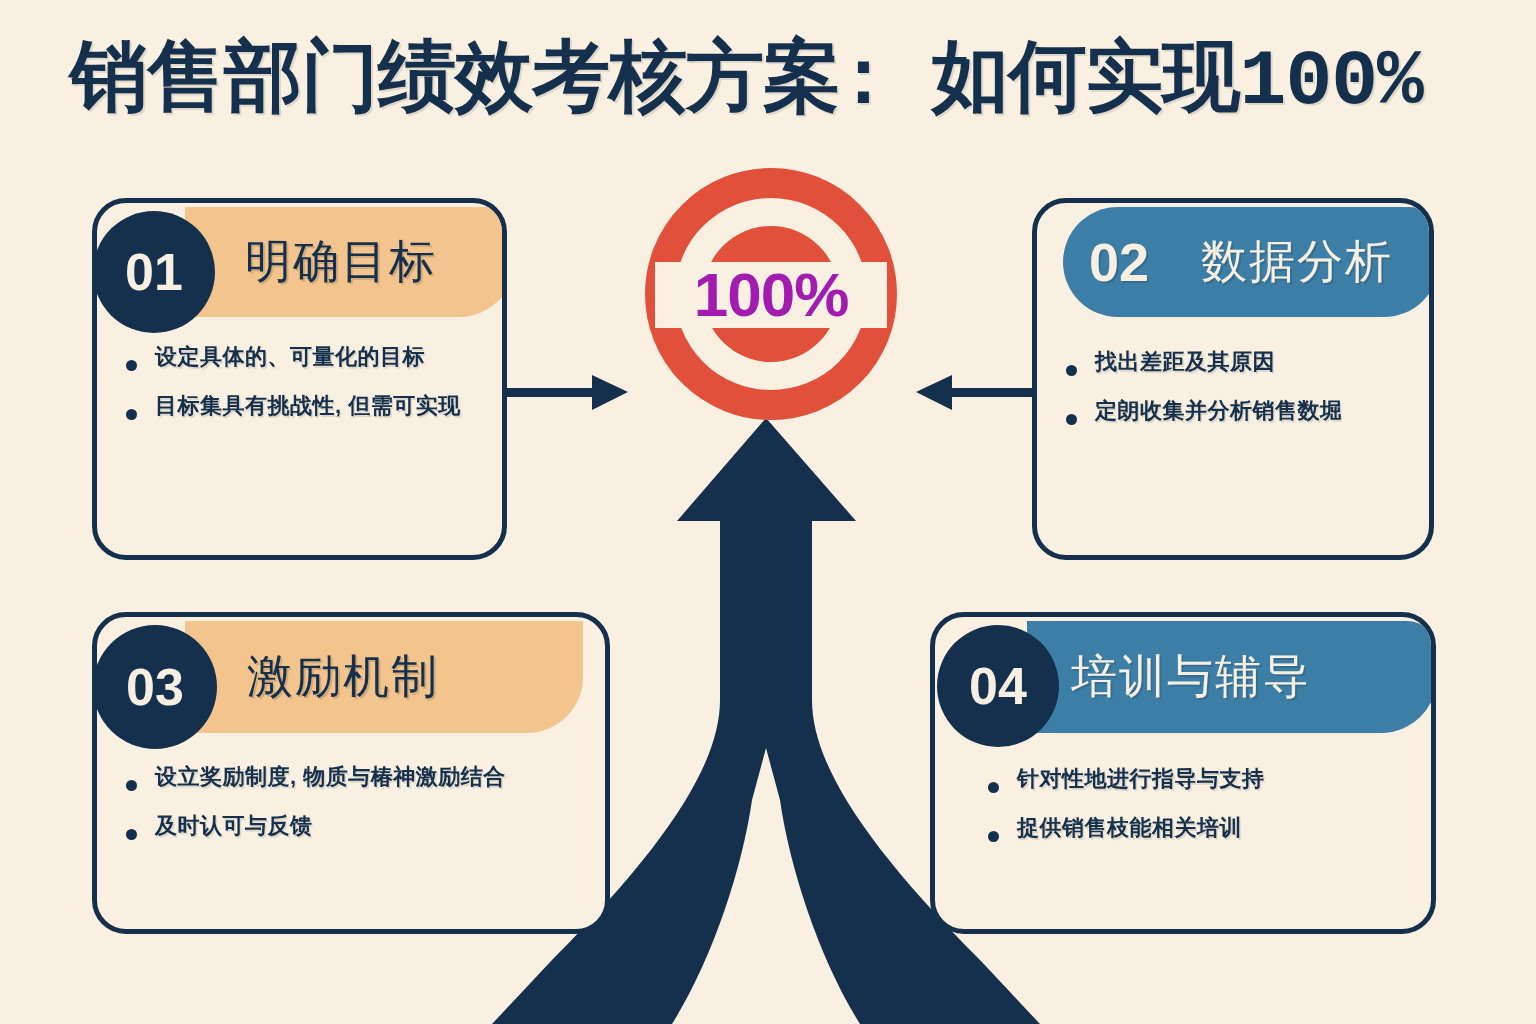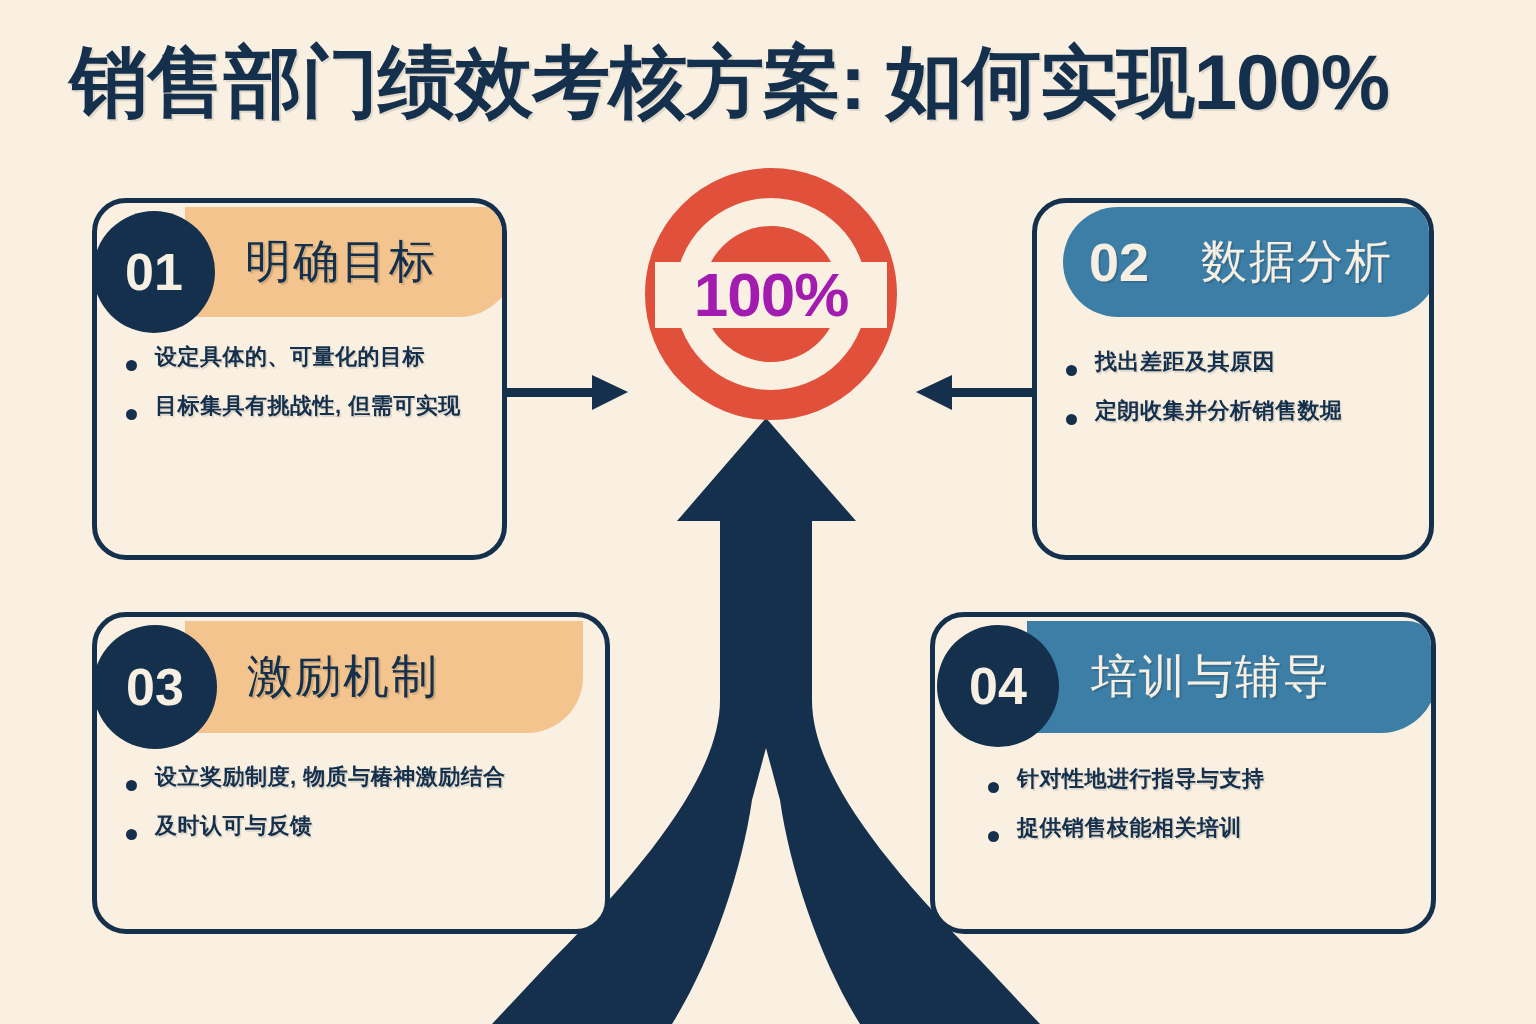--- a/index.html
+++ b/index.html
@@ -28,20 +28,21 @@
     top: 28px;
     width: 1420px;
     height: 108px;
     color: #14304d;
     font-size: 78px;
     font-weight: 700;
     letter-spacing: -1px;
     line-height: 108px;
     white-space: nowrap;
     text-shadow: 2px 2px 0 rgba(0,0,0,0.10);
+    font-family: Liberation Mono, monospace;
   }
 
   
   #arrow-layer {
     position: absolute;
     left: 0; top: 0;
     width: 1536px; height: 1024px;
     z-index: 1;
   }
 
@@ -179,21 +180,21 @@
 
   #card-03 { left: 92px;  top: 612px; width: 518px;  height: 322px; }
   #card-03 .card-head { left: 88px; width: 398px; top: 4px; height: 112px; }
   #card-03 .card-head .head-title { margin-left: 62px; }
   #card-03 .num-badge { left: -4px; top: 8px; width: 124px; height: 124px; }
   #card-03 .bullets { left: 24px; top: 146px; width: 480px; }
 
   #card-04 { left: 930px;  top: 612px; width: 506px;  height: 322px; }
   #card-04 .card-head { left: 92px; width: 410px; top: 4px; height: 112px;
                         border-radius: 0 30px 56px 0; }
-  #card-04 .card-head .head-title { margin-left: 64px; text-align: right; }
+  #card-04 .card-head .head-title { margin-left: 44px; text-align: right; }
   #card-04 .num-badge { left: 2px; top: 8px; width: 122px; height: 122px; }
   #card-04 .bullets { left: 48px; top: 148px; width: 450px; }
 
   .card-02-numrow {
     display: flex;
     align-items: center;
     gap: 26px;
     margin-left: 26px;
   }
   .card-02-num {

